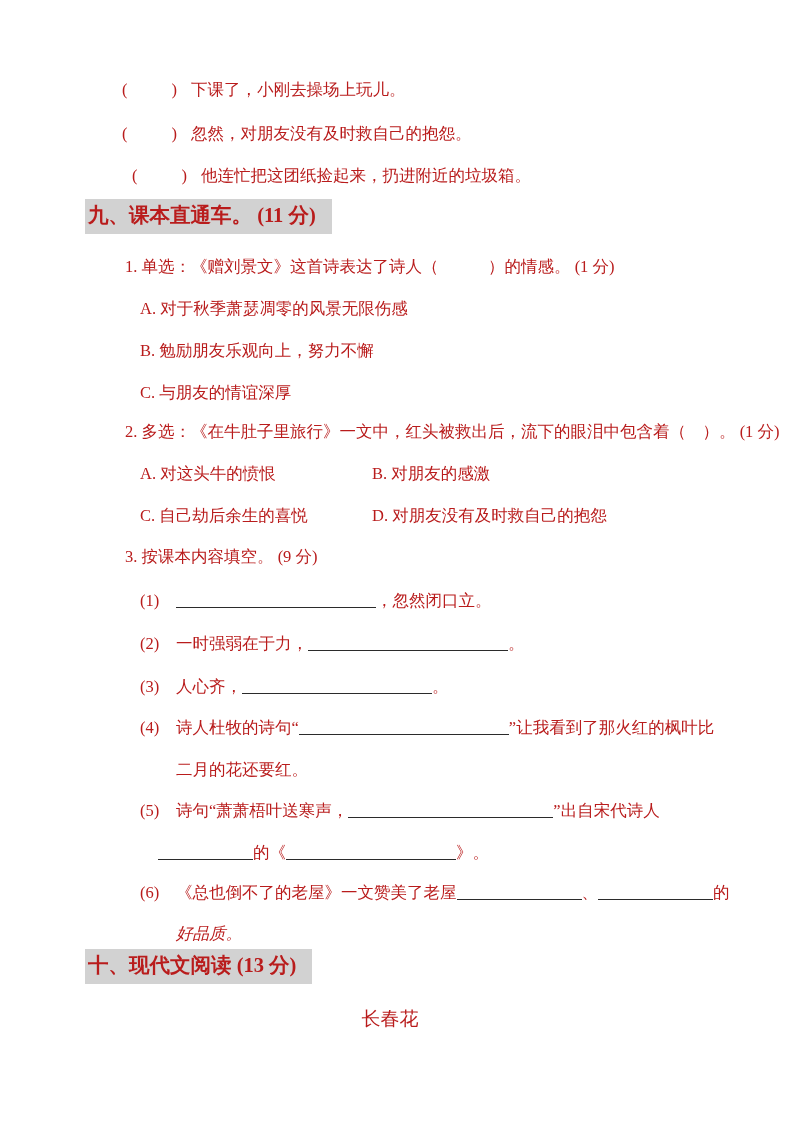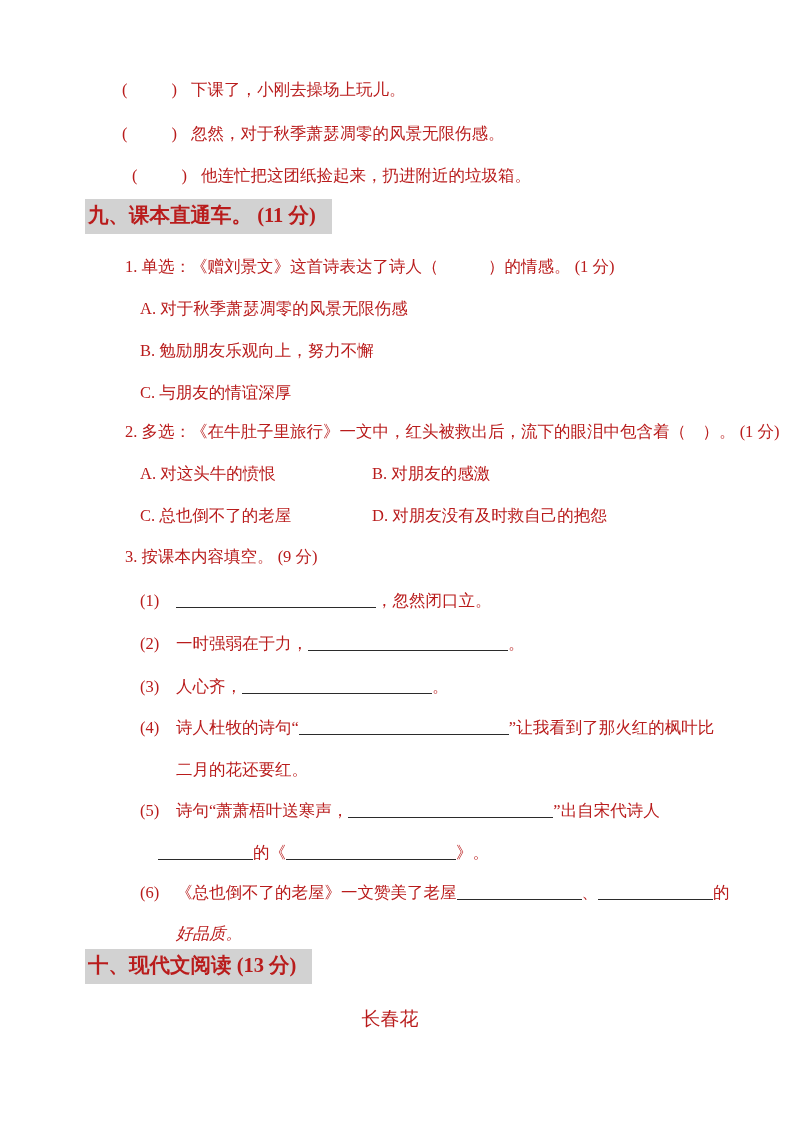--- a/index.html
+++ b/index.html
@@ -57,42 +57,42 @@
 </style>
 </head>
 <body>
 
 <div class="page">
 
   <div class="line" style="top:80px; left:122px;">
     <span class="seq-paren-group"><span>(</span><span class="paren-gap"></span><span>)</span></span><span class="seq-text">下课了，小刚去操场上玩儿。</span>
   </div>
   <div class="line" style="top:124px; left:122px;">
-    <span class="seq-paren-group"><span>(</span><span class="paren-gap"></span><span>)</span></span><span class="seq-text">忽然，对于秋季萧瑟凋零的风景无限伤感。</span>
+    <span class="seq-paren-group"><span>(</span><span class="paren-gap"></span><span>)</span></span><span class="seq-text">忽然，对朋友没有及时救自己的抱怨。</span>
   </div>
   <div class="line" style="top:166px; left:132px;">
     <span class="seq-paren-group"><span>(</span><span class="paren-gap"></span><span>)</span></span><span class="seq-text">他连忙把这团纸捡起来，扔进附近的垃圾箱。</span>
   </div>
 
   <div class="sec-title" style="top:199px; left:85px;">
     <span class="hl">九、课本直通车。 (11 分)</span>
   </div>
 
   <div class="line" style="top:257px; left:125px;">1. 单选：《赠刘景文》这首诗表达了诗人（　　　）的情感。 (1 分)</div>
   <div class="line" style="top:341px; left:140px;">B. 勉励朋友乐观向上，努力不懈</div>
   <div class="line" style="top:299px; left:140px;">A. 对于秋季萧瑟凋零的风景无限伤感</div>
   <div class="line" style="top:383px; left:140px;">C. 与朋友的情谊深厚</div>
 
   <div class="line" style="top:422px; left:125px;">2. 多选：《在牛肚子里旅行》一文中，红头被救出后，流下的眼泪中包含着（　）。 (1 分)</div>
   <div class="line" style="top:464px; left:0; width:793px;">
     <span class="col-a">A. 对这头牛的愤恨</span>
     <span class="col-b">B. 对朋友的感激</span>
   </div>
   <div class="line" style="top:506px; left:0; width:793px;">
-    <span class="col-a">C. 总也倒不了的老屋</span>
+    <span class="col-a">C. 自己劫后余生的喜悦</span>
     <span class="col-b">D. 对朋友没有及时救自己的抱怨</span>
   </div>
 
   <div class="line" style="top:547px; left:125px;text-align:right;">3. 按课本内容填空。 (9 分)</div>
 
   <div class="line" style="top:591px; left:0; width:793px;">
     <span class="q-num">(1)</span>
     <span class="q-content"><span class="blank" style="width: 200px;"></span><span>，忽然闭口立。</span></span>
   </div>
   <div class="line" style="top:634px; left:0; width:793px;">

